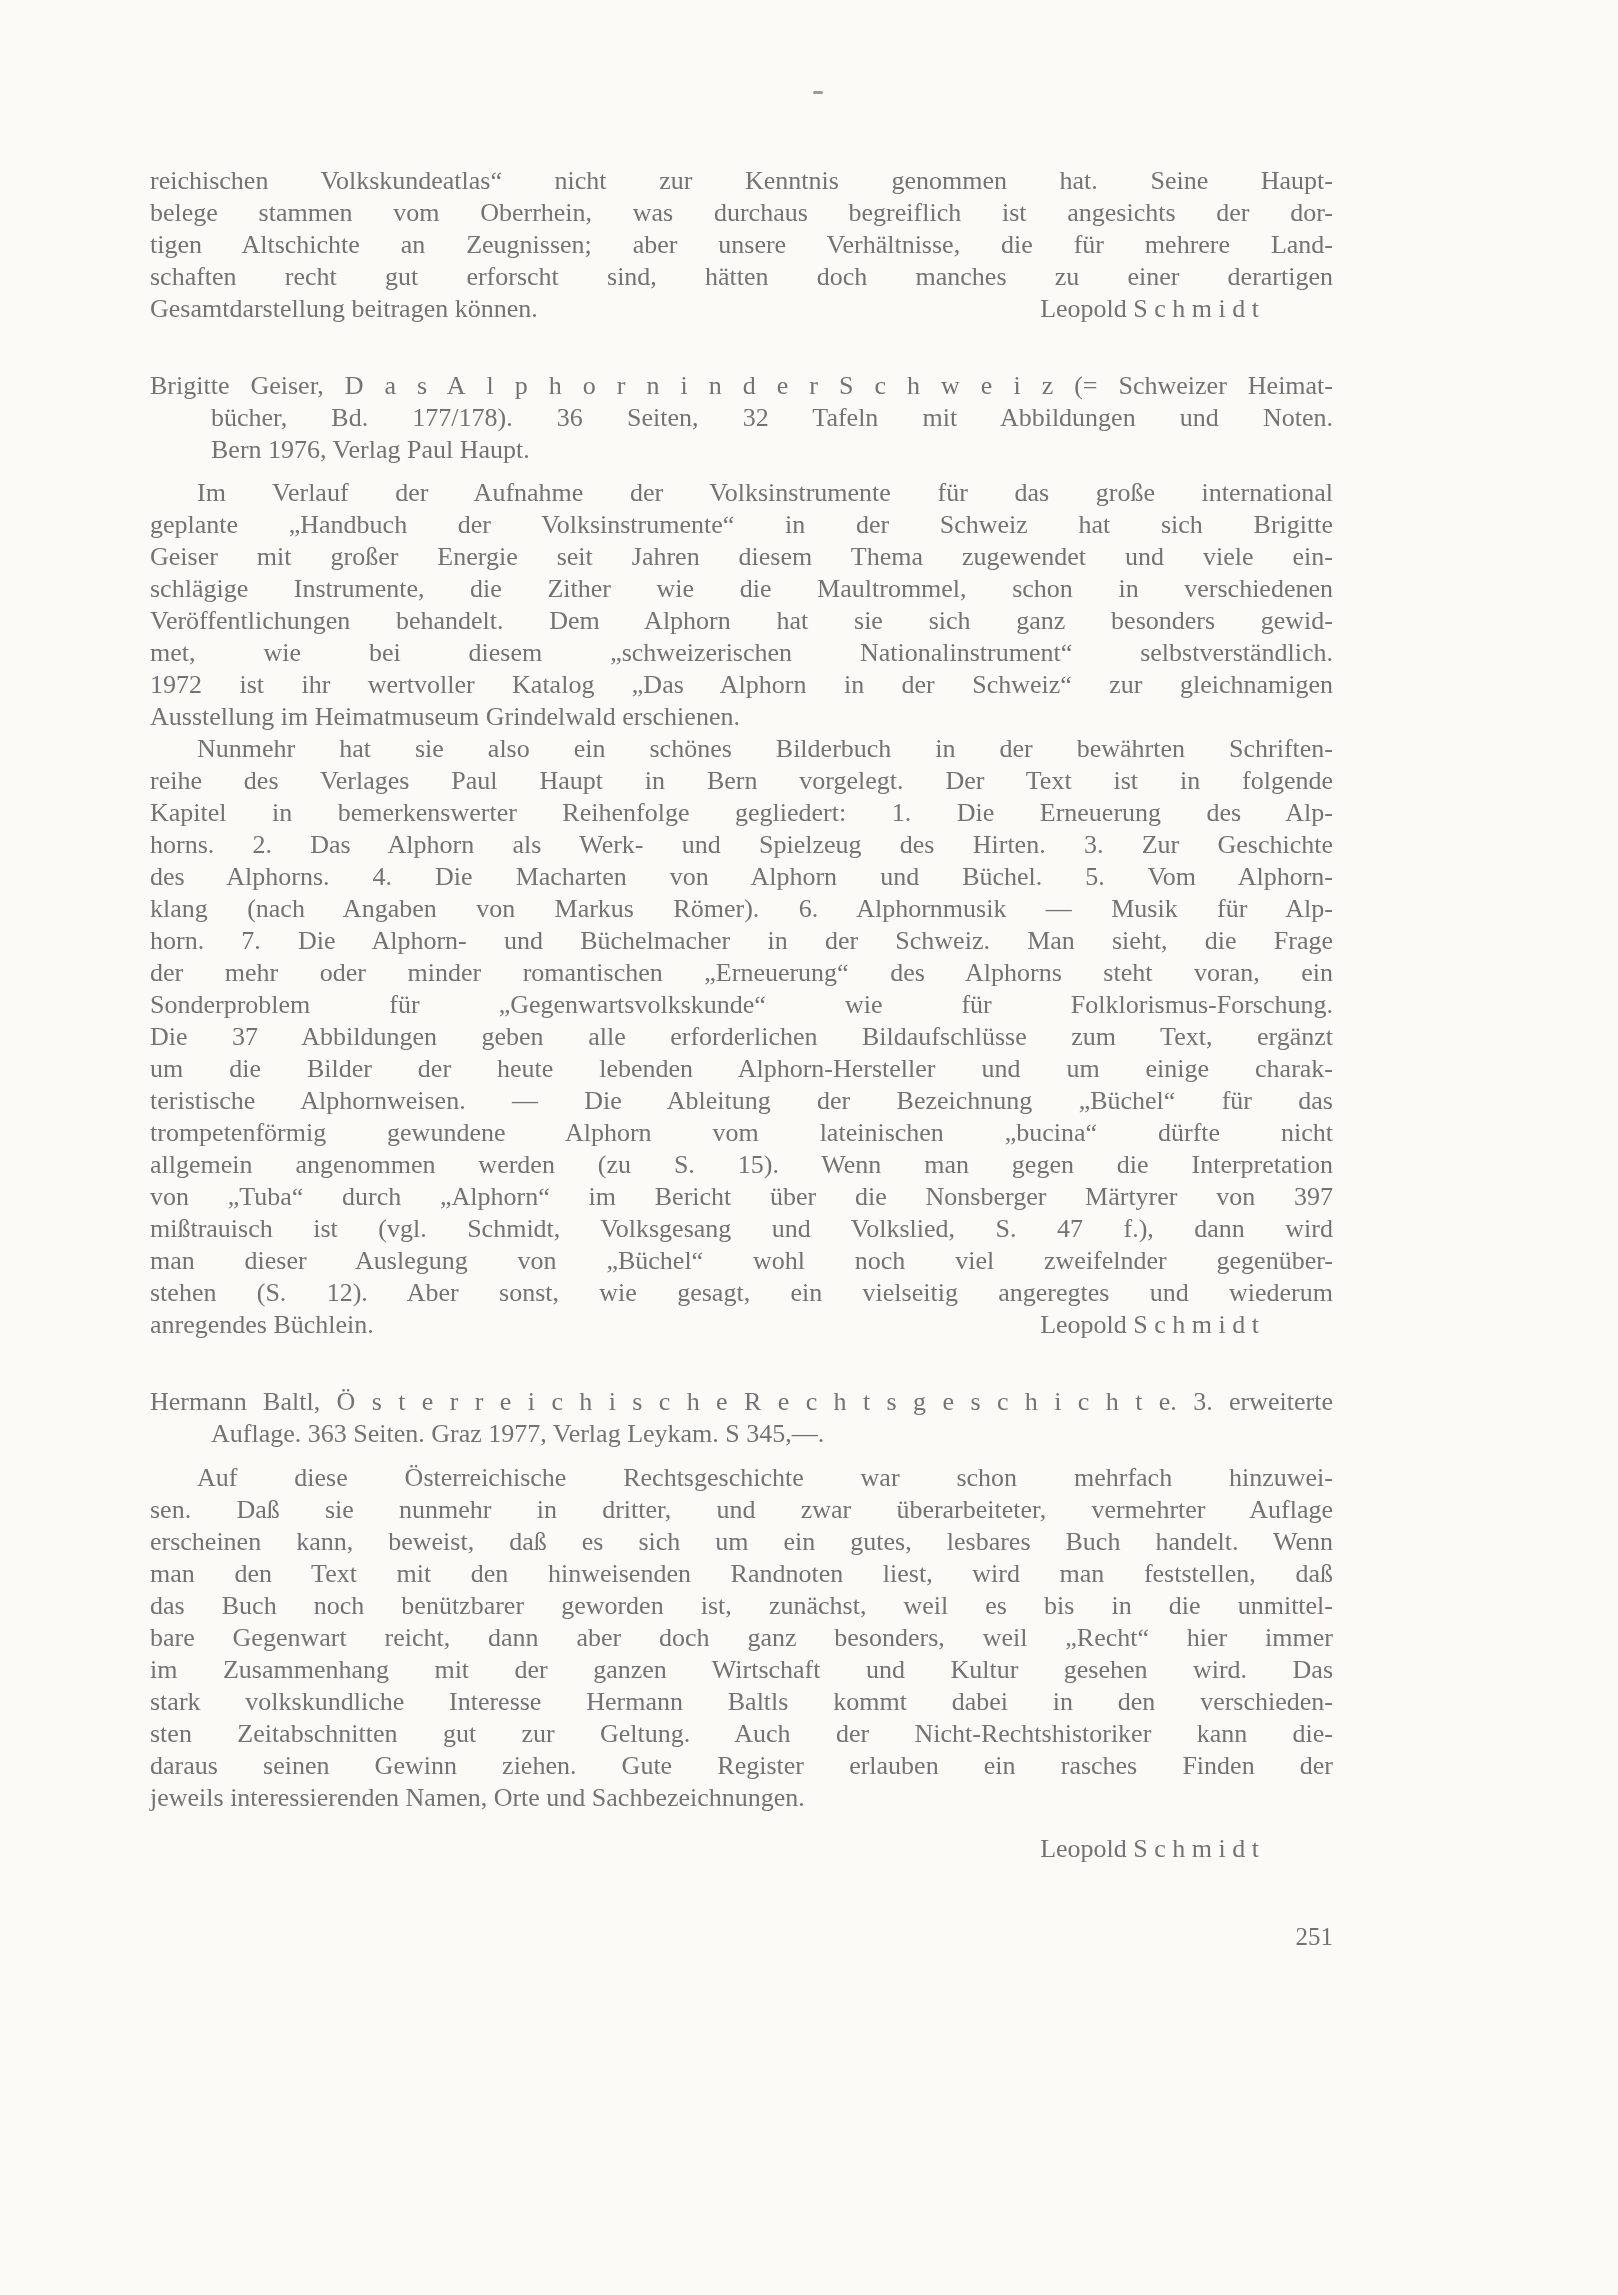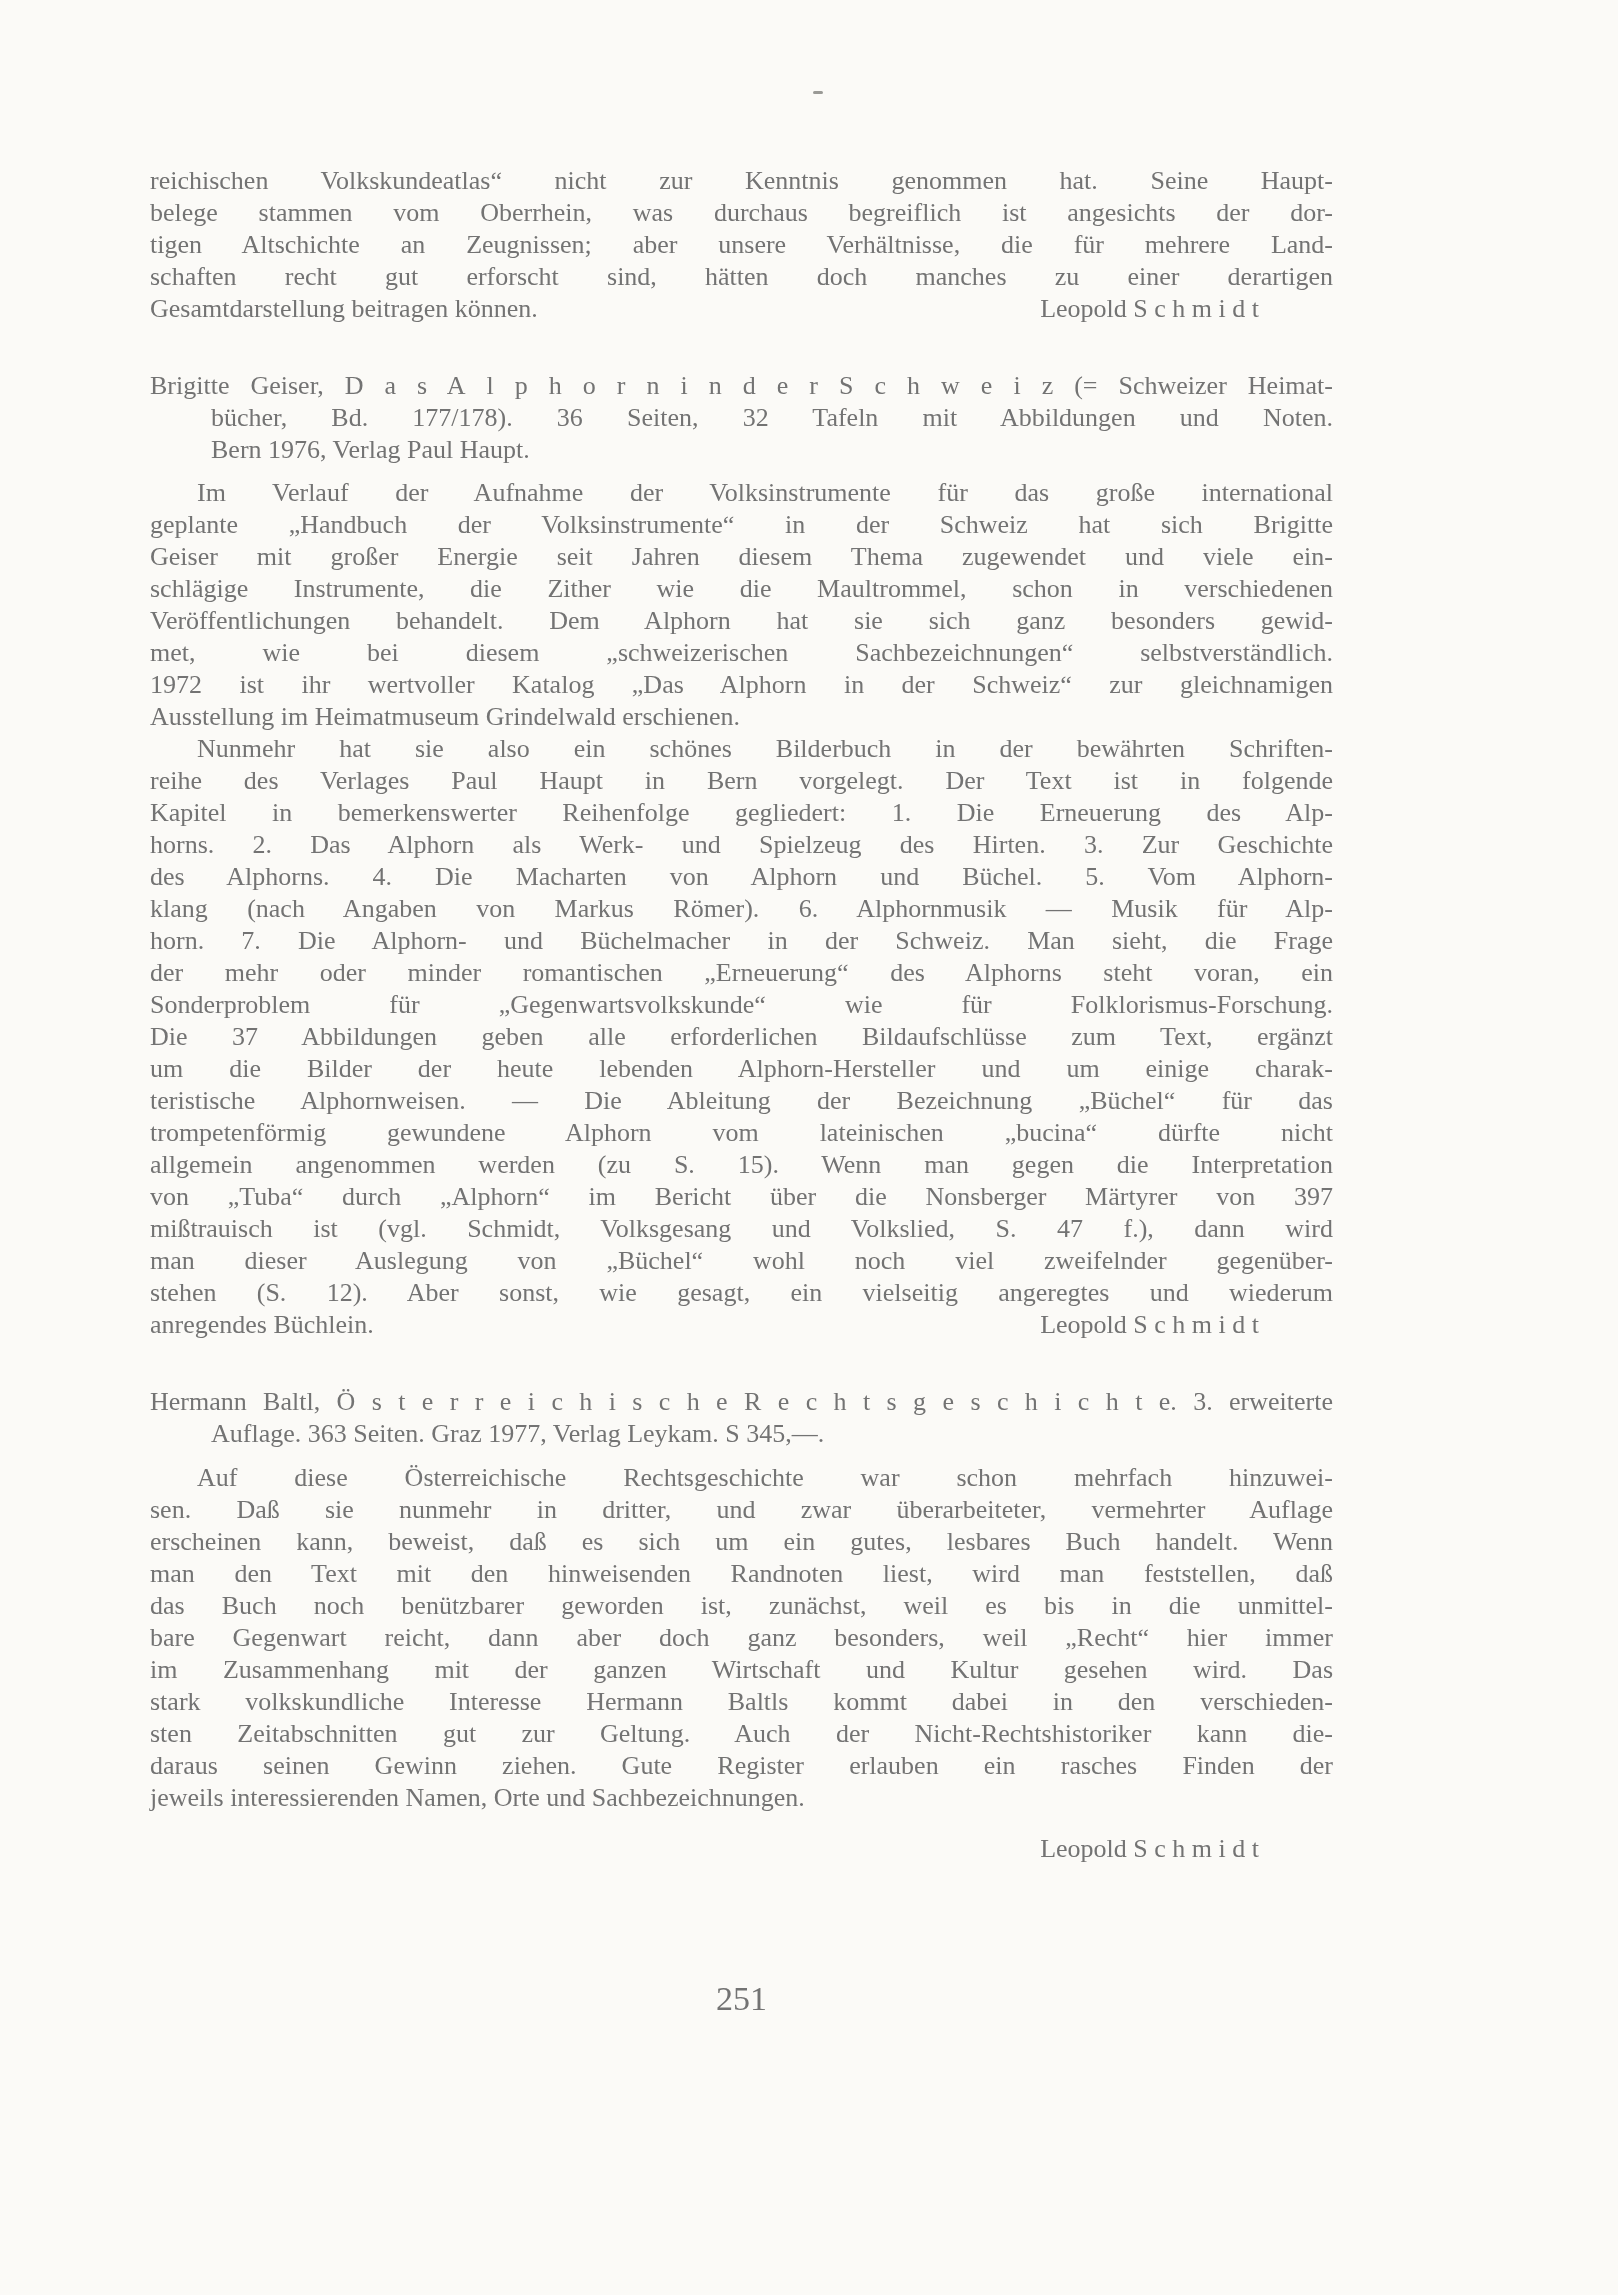--- a/index.html
+++ b/index.html
@@ -63,23 +63,23 @@
     padding-right: 74px;
     white-space: pre;
   }
   .block.signature-line {
     text-align: right;
     padding-right: 74px;
     margin-top: 19.4px;
     line-height: 32px;
   }
   .page-number {
-    margin-top: 118px;
-    text-align: center;
-    font-size: 34px;
+    margin-top: 56px;
+    text-align: right;
+    font-size: 25px;
     line-height: 32px;
   }
 </style>
 </head>
 <body>
 
 <div class="page">
   <div class="artifact"></div>
   <div class="content">
     <div id="text-blocks">
@@ -97,21 +97,21 @@
           <div class="line first"><span class="author">Brigitte Geiser,</span> D&nbsp;a&nbsp;s A&nbsp;l&nbsp;p&nbsp;h&nbsp;o&nbsp;r&nbsp;n i&nbsp;n d&nbsp;e&nbsp;r S&nbsp;c&nbsp;h&nbsp;w&nbsp;e&nbsp;i&nbsp;z (= Schweizer Heimat-</div>
           <div class="line">bücher, Bd. 177/178). 36 Seiten, 32 Tafeln mit Abbildungen und Noten.</div>
           <div class="line last">Bern 1976, Verlag Paul Haupt.</div>
         </div>
         <div class="block paragraph">
           <div class="line first">Im Verlauf der Aufnahme der Volksinstrumente für das große international</div>
           <div class="line">geplante „Handbuch der Volksinstrumente“ in der Schweiz hat sich Brigitte</div>
           <div class="line">Geiser mit großer Energie seit Jahren diesem Thema zugewendet und viele ein-</div>
           <div class="line">schlägige Instrumente, die Zither wie die Maultrommel, schon in verschiedenen</div>
           <div class="line">Veröffentlichungen behandelt. Dem Alphorn hat sie sich ganz besonders gewid-</div>
-          <div class="line">met, wie bei diesem „schweizerischen Sachbezeichnungen“ selbstverständlich.</div>
+          <div class="line">met, wie bei diesem „schweizerischen Nationalinstrument“ selbstverständlich.</div>
           <div class="line">1972 ist ihr wertvoller Katalog „Das Alphorn in der Schweiz“ zur gleichnamigen</div>
           <div class="line last">Ausstellung im Heimatmuseum Grindelwald erschienen.</div>
         </div>
         <div class="block paragraph">
           <div class="line first">Nunmehr hat sie also ein schönes Bilderbuch in der bewährten Schriften-</div>
           <div class="line">reihe des Verlages Paul Haupt in Bern vorgelegt. Der Text ist in folgende</div>
           <div class="line">Kapitel in bemerkenswerter Reihenfolge gegliedert: 1. Die Erneuerung des Alp-</div>
           <div class="line">horns. 2. Das Alphorn als Werk- und Spielzeug des Hirten. 3. Zur Geschichte</div>
           <div class="line">des Alphorns. 4. Die Macharten von Alphorn und Büchel. 5. Vom Alphorn-</div>
           <div class="line">klang (nach Angaben von Markus Römer). 6. Alphornmusik — Musik für Alp-</div>

